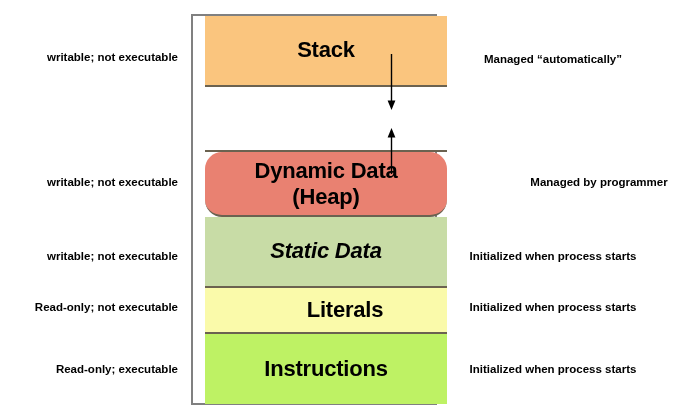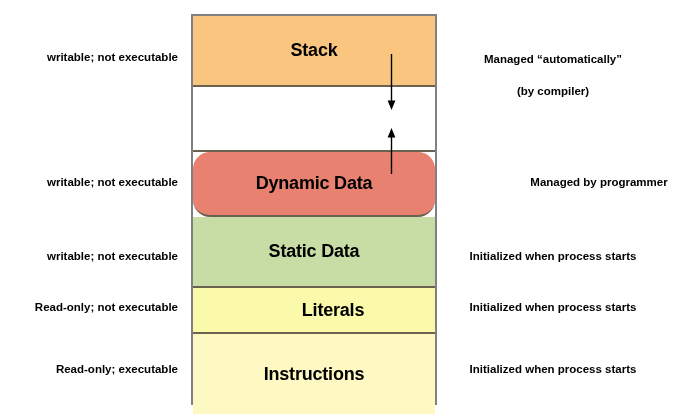--- a/index.html
+++ b/index.html
@@ -25,42 +25,42 @@
     left: 191px;
     top: 14px;
     width: 246px;
     height: 391px;
     border: 2px solid #808080;
     box-sizing: border-box;
     background: #ffffff;
   }
   .mem-segment {
     position: absolute;
-    left: 0;
+    left: 12px;
     width: 100%;
     box-sizing: border-box;
     display: flex;
     align-items: center;
     justify-content: center;
     text-align: center;
     color: #000000;
     font-weight: bold;
-    font-size: 18px;
+    font-size: 22px;
     line-height: 1.12;
     letter-spacing: -0.2px;
   }
   .seg-divider {
     border-bottom: 2px solid #6b6250;
   }
   .seg-stack       { top: 0px;   height: 71px; background: #FAC57E; }
   .seg-gap         { top: 71px;  height: 65px; background: #ffffff; }
   .seg-heap        { top: 136px; height: 65px; background: #E98171; border-radius: 17px; }
-  .seg-static      { top: 201px; height: 71px; background: #C8DCA6; }
+  .seg-static      { top: 201px; height: 71px; background: #C8DCA6; font-style: italic; }
   .seg-literals    { top: 272px; height: 46px; background: #FAFAAA; padding-left: 38px; }
-  .seg-instructions{ top: 318px; height: 80px; background: #fef9c3; }
+  .seg-instructions{ top: 318px; height: 70px; background: #bef264; }
   .seg-label-2line { line-height: 1.15; }
 
   
   .arrow-svg {
     position: absolute;
     left: 378px;
     top: 44px;
     width: 28px;
     height: 140px;
     pointer-events: none;
@@ -109,20 +109,21 @@
 
     <div class="mem-segment seg-stack seg-divider">
       <span>Stack</span>
     </div>
 
     <div class="mem-segment seg-gap seg-divider"></div>
 
     <div class="mem-segment seg-heap seg-divider seg-label-2line">
       <span>
         <span>Dynamic Data</span><br>
+        <span>(Heap)</span>
       </span>
     </div>
 
     <div class="mem-segment seg-static seg-divider">
       <span>Static Data</span>
     </div>
 
     <div class="mem-segment seg-literals seg-divider">
       <span>Literals</span>
     </div>
@@ -140,21 +141,20 @@
     </g>
 
     <g>
       <line x1="13.5" y1="90" x2="13.5" y2="130" stroke="#000000" stroke-width="1.4"></line>
       <polygon points="13.5,84 9.6,93.5 17.4,93.5" fill="#000000"></polygon>
     </g>
   </svg>
 
   <div class="side-label right-label rl-stack">
     <div>Managed “automatically”</div>
-    <div>(by compiler)</div>
   </div>
 
   <div class="side-label right-label rl-heap">Managed by programmer</div>
 
   <div class="side-label right-label rl-static">Initialized when process starts</div>
 
   <div class="side-label right-label rl-literals">Initialized when process starts</div>
 
   <div class="side-label right-label rl-instr">Initialized when process starts</div>
 

